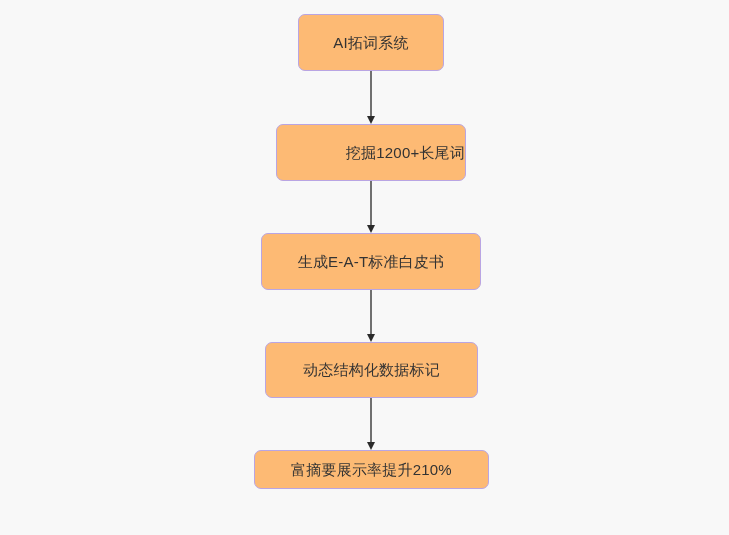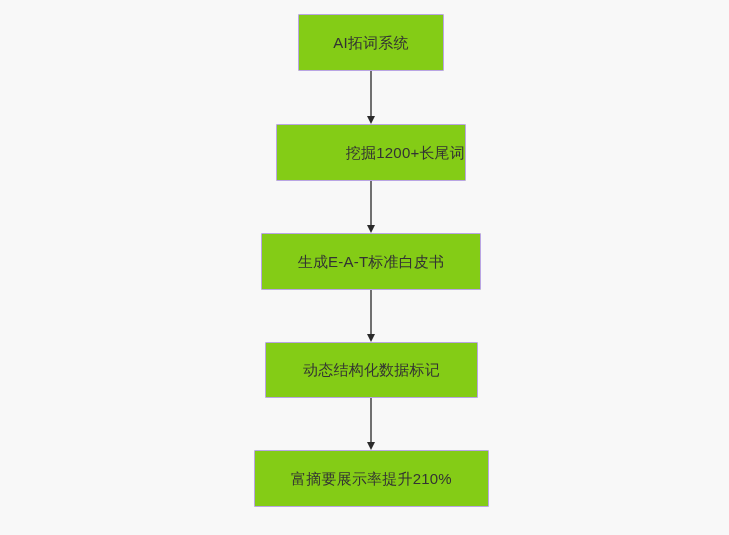--- a/index.html
+++ b/index.html
@@ -14,23 +14,23 @@
     overflow: hidden;
   }
   #flow-canvas {
     position: relative;
     width: 729px;
     height: 535px;
   }
   .node {
     position: absolute;
     box-sizing: border-box;
-    background: #84cc16;
+    background: #fdba74;
     border: 1.2px solid #b9a5e3;
-    border-radius: 1px;
+    border-radius: 7px;
     display: flex;
     align-items: center;
     justify-content: center;
     color: #333333;
     font-size: 15px;
     line-height: 1.2;
     letter-spacing: 0.2px;
     white-space: nowrap;
     user-select: none;
   }
@@ -92,17 +92,17 @@
   </div>
 
   <div class="node" style="left:261px; top:233px; width:220px; height:57px;">
     <span class="node-label">生成E-A-T标准白皮书</span>
   </div>
 
   <div class="node" style="left:265px; top:342px; width:213px; height:56px;">
     <span class="node-label">动态结构化数据标记</span>
   </div>
 
-  <div class="node" style="left:254px; top:450px; width:235px; height:57px;">
+  <div class="node" style="left:254px; top:450px; width:235px; height:39px;">
     <span class="node-label">富摘要展示率提升210%</span>
   </div>
 
 </div>
 
 </body></html>

